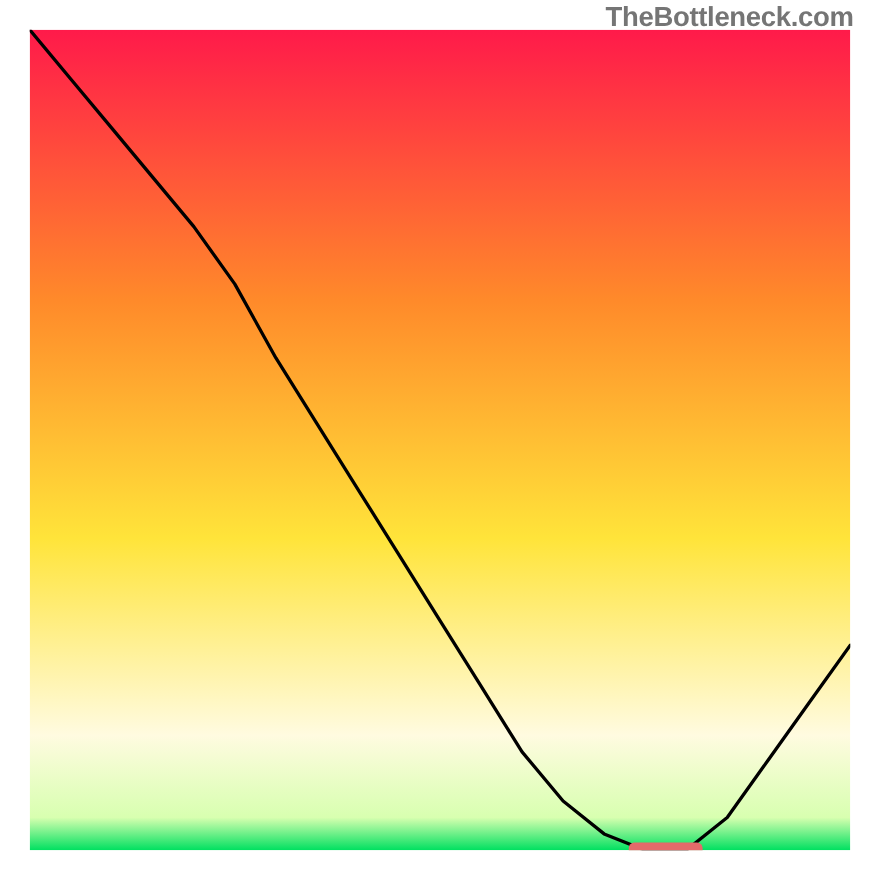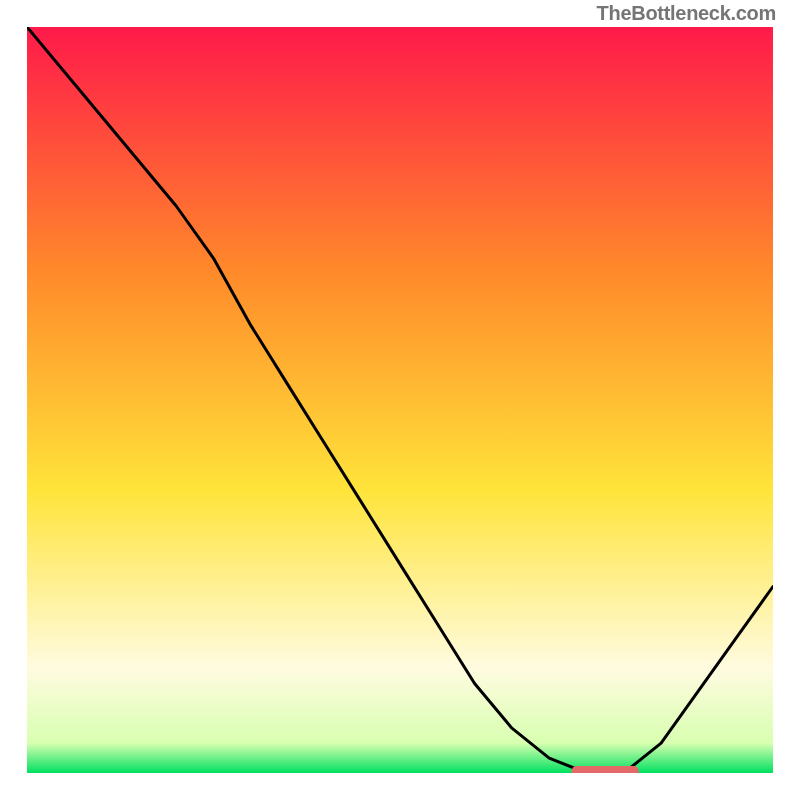--- a/index.html
+++ b/index.html
@@ -1,18 +1,18 @@
 <!DOCTYPE html>
 <html><head>
 <meta charset="utf-8">
 <style>
 html, body { margin: 0; padding: 0; width: 800px; height: 800px; background: #fff; }
 .chart { position: relative; width: 800px; height: 800px; overflow: hidden; }
 .plot-area { position: absolute; left: 27px; top: 27px; width: 746px; height: 746px; }
-.attribution { position: absolute; top: 2px; right: 24px; font-family: Verdana, Geneva, sans-serif; font-size: 20px; font-weight: 700; color: #757575; letter-spacing: -0.3px; }
+.attribution { position: absolute; top: 2px; right: 24px; font-family: Verdana, Geneva, sans-serif; font-size: 25px; font-weight: 700; color: #757575; letter-spacing: -0.3px; }
 svg { display: block; }
 </style>
 </head>
 <body>
 
 <div class="chart">
   <div class="attribution">TheBottleneck.com</div>
 
   <svg class="plot-area" viewBox="0 0 746 746" preserveAspectRatio="none">
     <defs>

